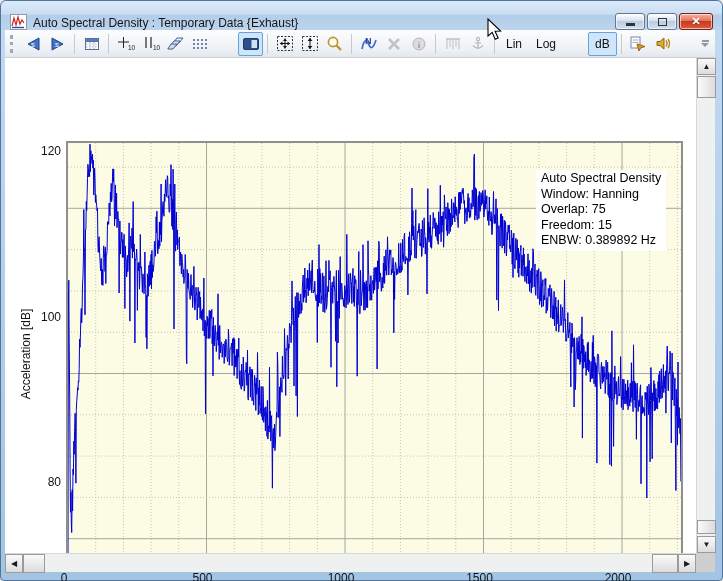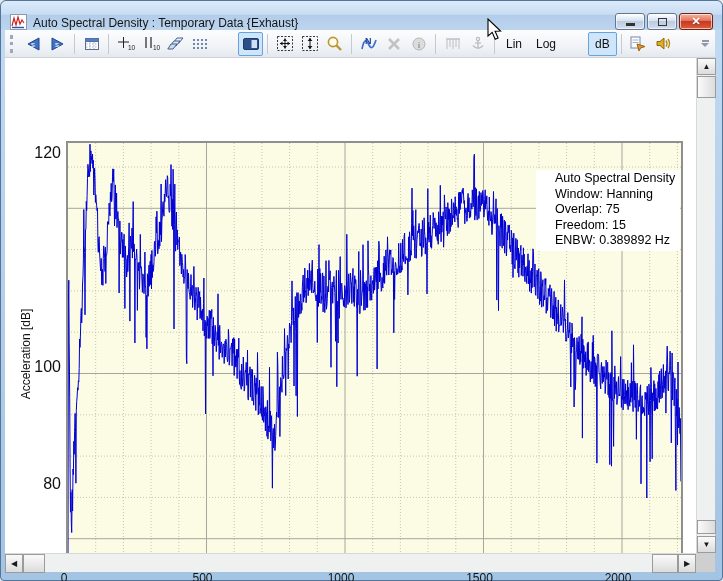--- a/index.html
+++ b/index.html
@@ -31,23 +31,23 @@
   .spacer{flex:1;}
   .overflow{margin-right:6px;display:flex;flex-direction:column;align-items:center;gap:1px;}
   .overflow .bar{width:7px;height:2px;background:#8f98a3;}
   .overflow .tri{width:0;height:0;border-left:4px solid transparent;border-right:4px solid transparent;border-top:4px solid #8f98a3;}
 
   
   .client{position:absolute;left:4px;top:57px;width:691px;height:495px;background:#ffffff;}
   .plot{position:absolute;left:61px;top:83px;width:617px;height:427px;border:2px solid #8f8f8f;background:#fcfce4;}
   .plot svg{display:block;}
   .xtick{position:absolute;width:44px;text-align:center;font-size:12px;color:#111;top:513px;}
-  .ytick{position:absolute;width:46px;text-align:right;font-size:16px;color:#111;left:10px;}
+  .ytick{position:absolute;width:46px;text-align:right;font-size:12px;color:#111;left:10px;}
   .ylabel{position:absolute;left:21px;top:296px;transform:translate(-50%,-50%) rotate(-90deg);white-space:nowrap;font-size:12px;color:#111;}
-  .legendbox{position:absolute;left:531px;top:112px;background:#ffffff;padding:1px 5px 2px 19px;font-size:12.5px;line-height:15.5px;color:#000;}
+  .legendbox{position:absolute;left:531px;top:112px;background:#ffffff;padding:1px 5px 2px 5px;font-size:12.5px;line-height:15.5px;color:#000;}
 
   
   .vscroll{position:absolute;left:695px;top:57px;width:19px;height:495px;background:#eff0f0;border-left:1px solid #d8d8d8;}
   .hscroll{position:absolute;left:4px;top:552px;width:691px;height:19px;background:#eff0f0;border-top:1px solid #d8d8d8;display:flex;}
   .sbtn{background:linear-gradient(#fafafa,#dcdcdc);border:1px solid #9b9b9b;display:flex;align-items:center;justify-content:center;
     font-size:8px;color:#1a1a1a;line-height:1;}
   .vscroll .sbtn{width:19px;height:17px;}
   .hscroll .sbtn{width:18px;height:19px;flex:0 0 auto;}
   .vthumb{position:absolute;left:0;width:19px;height:22px;background:linear-gradient(90deg,#fafafa,#dcdcdc);border:1px solid #9b9b9b;}
   .hthumb{width:22px;height:19px;background:linear-gradient(#fafafa,#dcdcdc);border:1px solid #9b9b9b;flex:0 0 auto;}
@@ -280,21 +280,21 @@
             <line x1="415.5" y1="0" x2="415.5" y2="423" stroke="#a6a69e" stroke-width="1"></line>
             <line x1="554.0" y1="0" x2="554.0" y2="423" stroke="#a6a69e" stroke-width="1"></line>
             <line x1="0" y1="65.3" x2="613" y2="65.3" stroke="#a6a69e" stroke-width="1"></line>
             <line x1="0" y1="230.5" x2="613" y2="230.5" stroke="#a6a69e" stroke-width="1"></line>
             <line x1="0" y1="395.7" x2="613" y2="395.7" stroke="#a6a69e" stroke-width="1"></line>
             <polyline points="0.0,416.7 0.4,160.0 0.8,137.2 1.2,199.9 1.7,254.2 2.1,325.5 2.5,369.2 2.9,349.3 3.3,379.3 3.7,389.5 4.2,346.6 4.6,368.0 5.0,326.0 5.4,331.8 5.8,298.3 6.2,311.3 6.6,288.2 7.1,270.4 7.5,284.3 7.9,340.2 8.3,267.6 8.7,258.5 9.1,254.0 9.6,244.7 10.0,247.1 10.4,237.8 10.8,238.9 11.2,225.4 11.6,196.0 12.0,204.4 12.5,190.0 12.9,172.2 13.3,165.4 13.7,179.9 14.1,168.3 14.5,142.0 15.0,133.1 15.4,116.9 15.8,66.5 16.2,103.1 16.6,109.4 17.0,171.8 17.5,86.4 17.9,86.5 18.3,58.4 18.7,67.5 19.1,52.7 19.5,35.5 19.9,21.3 20.4,25.9 20.8,34.0 21.2,29.2 21.6,33.3 22.0,1.2 22.4,28.6 22.9,7.8 23.3,16.6 23.7,13.6 24.1,20.6 24.5,11.1 24.9,25.1 25.3,17.3 25.8,52.0 26.2,38.9 26.6,25.1 27.0,35.9 27.4,59.4 27.8,51.8 28.3,58.8 28.7,62.8 29.1,67.9 29.5,65.3 29.9,99.4 30.3,109.3 30.7,95.7 31.2,93.7 31.6,110.0 32.0,117.0 32.4,124.6 32.8,128.0 33.2,115.4 33.7,141.8 34.1,141.1 34.5,126.5 34.9,142.4 35.3,115.4 35.7,102.9 36.1,106.9 36.6,114.6 37.0,128.5 37.4,104.2 37.8,140.5 38.2,112.7 38.6,112.6 39.1,107.2 39.5,78.7 39.9,80.3 40.3,78.9 40.7,81.4 41.1,60.1 41.5,68.5 42.0,72.9 42.4,49.2 42.8,57.4 43.2,40.4 43.6,58.7 44.0,55.2 44.5,33.7 44.9,25.8 45.3,38.6 45.7,26.0 46.1,46.6 46.5,83.0 47.0,65.7 47.4,41.9 47.8,76.0 48.2,70.7 48.6,50.1 49.0,84.6 49.4,73.9 49.9,68.5 50.3,77.1 50.7,76.3 51.1,150.0 51.5,98.7 51.9,78.0 52.4,111.1 52.8,100.6 53.2,98.1 53.6,89.2 54.0,89.7 54.4,114.4 54.8,96.6 55.3,114.3 55.7,101.8 56.1,91.2 56.5,126.2 56.9,165.5 57.3,102.9 57.8,116.3 58.2,116.2 58.6,134.0 59.0,129.1 59.4,112.4 59.8,128.6 60.2,120.3 60.7,103.2 61.1,79.9 61.5,115.9 61.9,178.1 62.3,93.0 62.7,95.2 63.2,103.9 63.6,105.4 64.0,85.1 64.4,115.1 64.8,88.5 65.2,58.6 65.6,108.8 66.1,100.9 66.5,108.7 66.9,200.0 67.3,115.9 67.7,116.9 68.1,115.2 68.6,106.2 69.0,114.6 69.4,167.4 69.8,124.6 70.2,119.7 70.6,127.9 71.1,119.3 71.5,146.2 71.9,132.4 72.3,91.4 72.7,125.2 73.1,123.6 73.5,125.2 74.0,138.9 74.4,149.4 74.8,130.8 75.2,132.0 75.6,133.4 76.0,150.7 76.5,137.9 76.9,109.0 77.3,142.0 77.7,145.1 78.1,194.4 78.5,152.5 78.9,205.8 79.4,130.8 79.8,139.6 80.2,153.3 80.6,131.6 81.0,122.2 81.4,143.3 81.9,120.4 82.3,117.9 82.7,141.7 83.1,111.4 83.5,146.0 83.9,107.4 84.3,134.6 84.8,121.8 85.2,128.5 85.6,125.6 86.0,118.8 86.4,99.6 86.8,98.2 87.3,113.3 87.7,105.9 88.1,73.8 88.5,89.9 88.9,68.2 89.3,94.2 89.7,110.8 90.2,104.2 90.6,97.5 91.0,105.8 91.4,78.9 91.8,103.1 92.2,79.2 92.7,91.7 93.1,41.0 93.5,98.6 93.9,77.6 94.3,72.9 94.7,63.1 95.1,58.6 95.6,70.1 96.0,73.2 96.4,51.1 96.8,58.8 97.2,50.4 97.6,36.7 98.1,48.9 98.5,53.5 98.9,45.1 99.3,32.7 99.7,34.1 100.1,54.9 100.6,52.9 101.0,67.9 101.4,69.4 101.8,67.8 102.2,41.1 102.6,52.8 103.0,21.6 103.5,58.3 103.9,83.2 104.3,56.3 104.7,86.5 105.1,26.2 105.5,66.3 106.0,186.0 106.4,81.7 106.8,41.1 107.2,101.3 107.6,108.2 108.0,74.7 108.4,69.0 108.9,102.0 109.3,86.9 109.7,106.6 110.1,98.5 110.5,98.6 110.9,96.9 111.4,94.0 111.8,122.7 112.2,119.7 112.6,109.1 113.0,118.8 113.4,131.0 113.8,111.3 114.3,119.3 114.7,122.2 115.1,134.1 115.5,126.5 115.9,140.5 116.3,135.1 116.8,133.6 117.2,111.5 117.6,121.0 118.0,140.2 118.4,215.5 118.8,220.7 119.2,126.5 119.7,142.9 120.1,145.6 120.5,130.2 120.9,145.7 121.3,149.6 121.7,151.2 122.2,156.4 122.6,143.5 123.0,131.6 123.4,152.5 123.8,146.0 124.2,142.2 124.6,164.5 125.1,154.0 125.5,142.7 125.9,123.4 126.3,147.1 126.7,166.9 127.1,166.9 127.6,154.3 128.0,144.3 128.4,148.7 128.8,153.3 129.2,177.0 129.6,160.8 130.1,144.3 130.5,147.2 130.9,164.6 131.3,152.3 131.7,148.6 132.1,175.7 132.5,154.1 133.0,174.2 133.4,167.8 133.8,177.1 134.2,172.8 134.6,166.2 135.0,187.9 135.5,160.7 135.9,135.0 136.3,192.9 136.7,187.4 137.1,177.2 137.5,270.9 137.9,178.9 138.4,190.6 138.8,195.4 139.2,173.2 139.6,182.8 140.0,175.5 140.4,195.4 140.9,179.8 141.3,167.2 141.7,195.5 142.1,193.9 142.5,167.9 142.9,175.7 143.3,174.5 143.8,166.4 144.2,200.8 144.6,183.3 145.0,232.8 145.4,174.4 145.8,198.3 146.3,202.9 146.7,190.0 147.1,182.3 147.5,186.0 147.9,198.3 148.3,208.6 148.7,202.4 149.2,188.7 149.6,197.1 150.0,150.8 150.4,202.4 150.8,184.2 151.2,216.4 151.7,182.3 152.1,199.4 152.5,209.9 152.9,201.0 153.3,198.9 153.7,200.1 154.2,214.3 154.6,207.8 155.0,202.2 155.4,200.9 155.8,202.3 156.2,220.5 156.6,205.2 157.1,198.1 157.5,214.0 157.9,196.2 158.3,199.7 158.7,201.6 159.1,215.0 159.6,218.7 160.0,215.1 160.4,186.3 160.8,193.6 161.2,222.2 161.6,219.1 162.0,205.5 162.5,205.7 162.9,204.4 163.3,202.5 163.7,200.0 164.1,222.8 164.5,195.8 165.0,210.3 165.4,198.5 165.8,194.6 166.2,232.5 166.6,196.2 167.0,224.2 167.4,212.8 167.9,223.9 168.3,219.3 168.7,206.3 169.1,235.6 169.5,210.9 169.9,206.1 170.4,214.3 170.8,195.1 171.2,233.2 171.6,241.4 172.0,227.6 172.4,243.2 172.8,243.8 173.3,246.3 173.7,221.0 174.1,233.5 174.5,243.2 174.9,234.8 175.3,214.0 175.8,233.8 176.2,248.1 176.6,245.8 177.0,230.1 177.4,227.3 177.8,229.2 178.2,219.4 178.7,242.0 179.1,242.5 179.5,207.0 179.9,254.0 180.3,257.1 180.7,230.7 181.2,231.6 181.6,229.7 182.0,223.8 182.4,254.1 182.8,228.3 183.2,226.2 183.7,235.7 184.1,257.8 184.5,226.6 184.9,253.5 185.3,256.1 185.7,262.2 186.1,249.0 186.6,232.3 187.0,243.0 187.4,240.4 187.8,267.5 188.2,234.9 188.6,251.3 189.1,249.5 189.5,209.5 189.9,239.2 190.3,271.8 190.7,244.8 191.1,262.1 191.5,237.1 192.0,270.6 192.4,267.1 192.8,264.6 193.2,243.5 193.6,273.0 194.0,273.0 194.5,277.3 194.9,243.5 195.3,254.1 195.7,279.3 196.1,273.5 196.5,273.1 196.9,264.6 197.4,287.9 197.8,263.7 198.2,268.3 198.6,272.0 199.0,293.4 199.4,257.4 199.9,296.1 200.3,289.7 200.7,282.9 201.1,285.0 201.5,224.3 201.9,289.1 202.3,268.0 202.8,297.9 203.2,278.0 203.6,272.7 204.0,296.4 204.4,345.2 204.8,289.9 205.3,285.4 205.7,305.0 206.1,295.2 206.5,281.2 206.9,307.6 207.3,303.6 207.7,292.4 208.2,277.7 208.6,269.2 209.0,274.1 209.4,209.2 209.8,221.5 210.2,255.5 210.7,274.6 211.1,268.3 211.5,243.8 211.9,293.5 212.3,253.7 212.7,234.6 213.2,237.6 213.6,244.4 214.0,249.3 214.4,213.3 214.8,232.5 215.2,232.1 215.6,235.7 216.1,232.5 216.5,185.6 216.9,209.1 217.3,209.0 217.7,252.5 218.1,205.3 218.6,207.7 219.0,206.2 219.4,192.4 219.8,197.0 220.2,236.0 220.6,200.9 221.0,205.4 221.5,180.1 221.9,181.8 222.3,183.8 222.7,185.8 223.1,199.7 223.5,177.5 224.0,137.9 224.4,168.4 224.8,169.8 225.2,181.9 225.6,164.9 226.0,243.0 226.4,179.0 226.9,177.6 227.3,153.5 227.7,188.5 228.1,252.8 228.5,185.3 228.9,149.6 229.4,273.5 229.8,150.5 230.2,149.7 230.6,174.4 231.0,159.0 231.4,158.1 231.8,171.2 232.3,150.9 232.7,151.4 233.1,170.3 233.5,160.6 233.9,167.3 234.3,144.9 234.8,136.7 235.2,132.0 235.6,159.2 236.0,147.1 236.4,154.4 236.8,125.0 237.3,146.6 237.7,150.0 238.1,159.8 238.5,155.9 238.9,135.1 239.3,145.5 239.7,127.1 240.2,152.7 240.6,135.1 241.0,147.3 241.4,120.4 241.8,147.3 242.2,141.9 242.7,135.8 243.1,127.7 243.5,149.7 243.9,124.4 244.3,117.1 244.7,139.4 245.1,150.0 245.6,148.8 246.0,147.0 246.4,148.6 246.8,138.2 247.2,151.3 247.6,154.8 248.1,158.0 248.5,155.0 248.9,151.6 249.3,199.5 249.7,126.0 250.1,139.4 250.5,163.4 251.0,101.6 251.4,160.0 251.8,125.5 252.2,149.5 252.6,130.4 253.0,160.6 253.5,153.2 253.9,156.6 254.3,131.5 254.7,129.9 255.1,168.9 255.5,150.4 255.9,132.9 256.4,159.8 256.8,169.6 257.2,160.1 257.6,149.6 258.0,117.7 258.4,166.3 258.9,162.6 259.3,155.6 259.7,145.0 260.1,143.1 260.5,148.9 260.9,117.4 261.3,136.9 261.8,134.2 262.2,127.8 262.6,163.3 263.0,224.3 263.4,144.4 263.8,142.9 264.3,138.9 264.7,160.3 265.1,143.0 265.5,143.9 265.9,133.4 266.3,141.5 266.8,149.5 267.2,160.8 267.6,198.3 268.0,143.6 268.4,127.4 268.8,243.7 269.2,158.1 269.7,168.9 270.1,200.0 270.5,127.4 270.9,160.9 271.3,175.3 271.7,142.0 272.2,113.6 272.6,149.0 273.0,156.4 273.4,141.3 273.8,140.2 274.2,147.8 274.6,156.2 275.1,155.2 275.5,163.0 275.9,157.4 276.3,164.1 276.7,142.6 277.1,145.3 277.6,150.1 278.0,164.9 278.4,158.9 278.8,91.3 279.2,137.8 279.6,153.0 280.0,161.5 280.5,131.7 280.9,130.7 281.3,159.4 281.7,155.3 282.1,142.7 282.5,130.1 283.0,138.8 283.4,140.0 283.8,160.5 284.2,139.1 284.6,133.8 285.0,125.4 285.4,159.2 285.9,143.6 286.3,163.4 286.7,132.7 287.1,140.7 287.5,136.5 287.9,136.7 288.4,159.0 288.8,166.8 289.2,233.2 289.6,146.3 290.0,161.9 290.4,140.2 290.8,108.5 291.3,169.5 291.7,170.8 292.1,170.4 292.5,127.4 292.9,142.2 293.3,162.6 293.8,153.3 294.2,148.2 294.6,148.4 295.0,101.7 295.4,136.7 295.8,167.3 296.3,156.5 296.7,139.2 297.1,167.1 297.5,141.1 297.9,145.2 298.3,137.7 298.7,164.6 299.2,143.7 299.6,164.5 300.0,97.8 300.4,126.7 300.8,132.3 301.2,147.9 301.7,141.2 302.1,157.4 302.5,151.0 302.9,132.7 303.3,150.5 303.7,157.2 304.1,142.3 304.6,137.9 305.0,137.3 305.4,150.3 305.8,131.6 306.2,124.6 306.6,147.1 307.1,137.7 307.5,124.5 307.9,134.0 308.3,138.7 308.7,124.1 309.1,226.0 309.5,117.8 310.0,146.0 310.4,127.1 310.8,98.2 311.2,101.4 311.6,138.9 312.0,132.5 312.5,129.9 312.9,138.4 313.3,148.3 313.7,147.2 314.1,134.4 314.5,143.2 314.9,145.0 315.4,120.1 315.8,139.6 316.2,113.2 316.6,140.4 317.0,125.6 317.4,127.6 317.9,106.9 318.3,121.7 318.7,132.2 319.1,119.7 319.5,93.8 319.9,109.2 320.3,114.8 320.8,132.0 321.2,121.3 321.6,106.9 322.0,107.6 322.4,111.3 322.8,106.9 323.3,131.8 323.7,126.6 324.1,130.0 324.5,124.8 324.9,114.5 325.3,115.8 325.8,189.8 326.2,128.6 326.6,156.4 327.0,124.4 327.4,119.4 327.8,120.9 328.2,125.2 328.7,132.1 329.1,125.6 329.5,130.8 329.9,131.0 330.3,124.0 330.7,100.3 331.2,129.2 331.6,123.2 332.0,130.1 332.4,120.5 332.8,100.2 333.2,129.2 333.6,122.8 334.1,127.1 334.5,96.4 334.9,115.8 335.3,111.5 335.7,118.6 336.1,93.6 336.6,90.1 337.0,120.7 337.4,120.7 337.8,113.4 338.2,116.2 338.6,117.2 339.0,115.3 339.5,115.6 339.9,151.9 340.3,119.2 340.7,93.8 341.1,118.8 341.5,88.8 342.0,97.9 342.4,117.4 342.8,107.4 343.2,112.2 343.6,80.4 344.0,45.1 344.4,92.8 344.9,67.5 345.3,96.9 345.7,82.9 346.1,94.0 346.5,99.4 346.9,115.0 347.4,80.7 347.8,66.7 348.2,115.3 348.6,105.2 349.0,96.6 349.4,91.3 349.9,87.8 350.3,89.7 350.7,82.8 351.1,80.4 351.5,85.6 351.9,102.6 352.3,100.3 352.8,103.2 353.2,86.0 353.6,113.5 354.0,111.9 354.4,77.4 354.8,84.2 355.3,104.5 355.7,98.8 356.1,74.8 356.5,88.1 356.9,92.5 357.3,111.1 357.7,94.7 358.2,99.9 358.6,102.6 359.0,150.9 359.4,100.0 359.8,45.7 360.2,96.4 360.7,79.3 361.1,99.2 361.5,84.1 361.9,89.8 362.3,72.1 362.7,104.2 363.1,92.7 363.6,105.3 364.0,94.7 364.4,85.9 364.8,82.5 365.2,69.5 365.6,74.7 366.1,85.5 366.5,76.1 366.9,74.9 367.3,79.7 367.7,93.4 368.1,79.7 368.5,89.9 369.0,95.3 369.4,97.7 369.8,81.9 370.2,101.3 370.6,68.8 371.0,77.0 371.5,91.1 371.9,89.2 372.3,42.3 372.7,84.9 373.1,98.8 373.5,73.1 373.9,89.2 374.4,73.3 374.8,82.0 375.2,68.8 375.6,104.2 376.0,89.7 376.4,51.9 376.9,66.7 377.3,74.1 377.7,76.0 378.1,64.0 378.5,87.6 378.9,82.1 379.4,92.7 379.8,59.7 380.2,76.5 380.6,65.6 381.0,90.7 381.4,66.4 381.8,78.3 382.3,88.5 382.7,70.0 383.1,83.7 383.5,55.9 383.9,60.7 384.3,81.7 384.8,72.4 385.2,75.0 385.6,59.7 386.0,60.6 386.4,66.4 386.8,78.9 387.2,53.7 387.7,71.3 388.1,63.8 388.5,72.4 388.9,66.3 389.3,76.4 389.7,75.4 390.2,84.5 390.6,49.6 391.0,50.0 391.4,70.5 391.8,49.0 392.2,66.6 392.6,49.3 393.1,60.4 393.5,59.7 393.9,48.9 394.3,46.7 394.7,50.4 395.1,45.0 395.6,53.0 396.0,60.6 396.4,57.6 396.8,80.8 397.2,66.9 397.6,69.6 398.0,64.8 398.5,72.6 398.9,78.4 399.3,75.7 399.7,55.8 400.1,50.4 400.5,68.8 401.0,54.7 401.4,74.5 401.8,75.1 402.2,67.8 402.6,73.6 403.0,60.2 403.4,63.0 403.9,66.2 404.3,46.9 404.7,53.8 405.1,63.9 405.5,59.0 405.9,14.2 406.4,11.1 406.8,77.1 407.2,44.5 407.6,69.0 408.0,72.6 408.4,45.8 408.9,76.3 409.3,77.1 409.7,76.6 410.1,53.9 410.5,52.6 410.9,75.5 411.3,48.4 411.8,66.5 412.2,68.4 412.6,62.5 413.0,49.6 413.4,62.5 413.8,52.1 414.3,60.7 414.7,47.5 415.1,51.0 415.5,64.2 415.9,74.1 416.3,69.3 416.7,56.5 417.2,46.8 417.6,66.2 418.0,54.8 418.4,60.7 418.8,52.8 419.2,68.5 419.7,77.5 420.1,68.0 420.5,68.1 420.9,82.4 421.3,54.0 421.7,72.2 422.1,75.7 422.6,78.1 423.0,68.6 423.4,73.0 423.8,91.7 424.2,91.3 424.6,76.9 425.1,68.0 425.5,48.5 425.9,76.1 426.3,80.6 426.7,71.6 427.1,73.1 427.5,80.3 428.0,55.8 428.4,87.7 428.8,157.1 429.2,65.5 429.6,77.7 430.0,89.6 430.5,167.6 430.9,82.7 431.3,91.3 431.7,91.3 432.1,103.1 432.5,71.0 433.0,84.4 433.4,70.7 433.8,101.5 434.2,105.2 434.6,73.3 435.0,83.7 435.4,102.7 435.9,99.2 436.3,77.1 436.7,110.2 437.1,89.7 437.5,78.6 437.9,90.7 438.4,112.9 438.8,105.7 439.2,89.3 439.6,97.0 440.0,82.1 440.4,82.8 440.8,89.6 441.3,81.9 441.7,105.5 442.1,102.1 442.5,109.0 442.9,108.0 443.3,87.3 443.8,91.0 444.2,121.3 444.6,94.9 445.0,134.5 445.4,104.5 445.8,90.2 446.2,120.8 446.7,125.3 447.1,125.8 447.5,102.6 447.9,95.3 448.3,117.2 448.7,107.6 449.2,96.7 449.6,110.0 450.0,129.9 450.4,105.0 450.8,134.2 451.2,110.6 451.6,124.9 452.1,108.7 452.5,107.2 452.9,102.3 453.3,132.5 453.7,116.3 454.1,112.1 454.6,120.2 455.0,133.3 455.4,104.8 455.8,122.0 456.2,111.0 456.6,133.6 457.0,138.7 457.5,124.1 457.9,124.4 458.3,130.0 458.7,140.5 459.1,123.1 459.5,133.0 460.0,110.8 460.4,140.9 460.8,124.0 461.2,117.4 461.6,148.4 462.0,136.1 462.5,139.7 462.9,127.6 463.3,150.1 463.7,125.1 464.1,144.7 464.5,128.5 464.9,105.8 465.4,108.4 465.8,125.8 466.2,143.9 466.6,134.9 467.0,121.0 467.4,151.2 467.9,152.4 468.3,132.2 468.7,132.9 469.1,127.1 469.5,130.1 469.9,155.8 470.3,127.9 470.8,125.6 471.2,142.7 471.6,161.6 472.0,156.4 472.4,157.8 472.8,128.7 473.3,137.8 473.7,164.2 474.1,141.1 474.5,143.2 474.9,136.7 475.3,163.3 475.7,155.2 476.2,152.5 476.6,157.0 477.0,135.7 477.4,141.6 477.8,135.6 478.2,170.3 478.7,156.5 479.1,154.6 479.5,167.5 479.9,158.9 480.3,145.5 480.7,149.7 481.1,153.4 481.6,144.9 482.0,141.8 482.4,154.2 482.8,174.7 483.2,159.1 483.6,145.5 484.1,159.3 484.5,175.9 484.9,169.9 485.3,162.5 485.7,176.1 486.1,148.4 486.5,182.9 487.0,164.4 487.4,165.3 487.8,154.2 488.2,188.2 488.6,164.3 489.0,181.1 489.5,172.9 489.9,169.1 490.3,156.9 490.7,189.1 491.1,183.3 491.5,182.5 492.0,182.9 492.4,171.0 492.8,161.5 493.2,182.4 493.6,178.3 494.0,173.7 494.4,164.2 494.9,169.7 495.3,189.5 495.7,182.5 496.1,170.4 496.5,136.9 496.9,177.7 497.4,176.0 497.8,198.2 498.2,197.1 498.6,198.1 499.0,189.9 499.4,186.2 499.8,169.6 500.3,195.0 500.7,191.7 501.1,186.9 501.5,189.5 501.9,179.3 502.3,206.9 502.8,243.9 503.2,190.7 503.6,209.8 504.0,180.1 504.4,188.5 504.8,204.0 505.2,195.2 505.7,195.6 506.1,264.0 506.5,194.6 506.9,203.7 507.3,246.7 507.7,237.7 508.2,208.2 508.6,208.5 509.0,194.7 509.4,208.3 509.8,216.1 510.2,198.6 510.6,216.4 511.1,193.4 511.5,209.4 511.9,221.5 512.3,208.3 512.7,219.1 513.1,191.2 513.6,210.3 514.0,173.8 514.4,295.1 514.8,196.2 515.2,225.3 515.6,202.2 516.1,204.0 516.5,219.0 516.9,211.5 517.3,224.9 517.7,208.7 518.1,232.5 518.5,224.3 519.0,213.3 519.4,200.4 519.8,227.1 520.2,198.9 520.6,228.7 521.0,216.7 521.5,217.8 521.9,229.0 522.3,238.9 522.7,230.4 523.1,218.5 523.5,229.9 523.9,236.0 524.4,199.3 524.8,234.8 525.2,192.4 525.6,216.1 526.0,240.7 526.4,213.8 526.9,216.4 527.3,243.6 527.7,219.8 528.1,232.3 528.5,222.6 528.9,320.1 529.3,212.7 529.8,210.9 530.2,211.3 530.6,213.2 531.0,229.2 531.4,230.9 531.8,230.5 532.3,241.9 532.7,245.9 533.1,223.8 533.5,219.3 533.9,230.4 534.3,240.4 534.7,223.6 535.2,238.9 535.6,231.9 536.0,223.5 536.4,234.2 536.8,229.6 537.2,250.5 537.7,241.4 538.1,217.0 538.5,229.6 538.9,236.4 539.3,220.9 539.7,219.3 540.1,251.9 540.6,229.4 541.0,254.5 541.4,241.2 541.8,321.6 542.2,230.6 542.6,255.4 543.1,229.4 543.5,323.2 543.9,187.8 544.3,254.1 544.7,257.6 545.1,257.2 545.6,303.4 546.0,234.0 546.4,255.5 546.8,222.9 547.2,236.4 547.6,245.8 548.0,251.3 548.5,238.7 548.9,261.5 549.3,256.9 549.7,255.8 550.1,240.2 550.5,233.6 551.0,252.9 551.4,251.1 551.8,253.0 552.2,243.1 552.6,213.6 553.0,238.9 553.4,264.4 553.9,253.1 554.3,256.5 554.7,236.2 555.1,266.9 555.5,253.3 555.9,236.3 556.4,252.6 556.8,260.9 557.2,259.1 557.6,240.8 558.0,260.7 558.4,247.6 558.8,254.1 559.3,262.6 559.7,237.1 560.1,266.7 560.5,244.1 560.9,254.2 561.3,256.8 561.8,263.2 562.2,240.3 562.6,258.5 563.0,259.3 563.4,219.7 563.8,254.5 564.2,238.1 564.7,259.7 565.1,268.7 565.5,201.8 565.9,238.7 566.3,257.1 566.7,238.2 567.2,264.6 567.6,240.3 568.0,251.5 568.4,296.3 568.8,246.8 569.2,240.2 569.6,251.4 570.1,268.5 570.5,263.3 570.9,257.3 571.3,263.6 571.7,255.7 572.1,245.0 572.6,241.8 573.0,340.8 573.4,273.8 573.8,255.0 574.2,252.7 574.6,270.5 575.1,263.9 575.5,269.2 575.9,265.1 576.3,268.8 576.7,272.7 577.1,249.2 577.5,256.3 578.0,249.5 578.4,249.9 578.8,355.0 579.2,243.2 579.6,258.7 580.0,261.7 580.5,271.6 580.9,241.1 581.3,244.6 581.7,274.1 582.1,318.7 582.5,257.6 582.9,224.5 583.4,244.5 583.8,272.5 584.2,315.8 584.6,249.8 585.0,258.3 585.4,252.6 585.9,237.6 586.3,267.9 586.7,240.8 587.1,252.3 587.5,267.2 587.9,245.5 588.3,265.5 588.8,254.9 589.2,261.8 589.6,266.1 590.0,238.6 590.4,254.5 590.8,231.6 591.3,259.5 591.7,228.0 592.1,237.8 592.5,246.4 592.9,255.9 593.3,225.7 593.7,242.4 594.2,254.8 594.6,241.7 595.0,235.7 595.4,221.5 595.8,249.6 596.2,232.9 596.7,244.9 597.1,245.6 597.5,227.9 597.9,270.1 598.3,236.1 598.7,220.5 599.2,203.1 599.6,218.9 600.0,246.0 600.4,247.9 600.8,229.7 601.2,231.1 601.6,227.3 602.1,208.2 602.5,222.4 602.9,233.3 603.3,299.9 603.7,251.4 604.1,210.0 604.6,257.0 605.0,229.3 605.4,233.8 605.8,233.9 606.2,262.8 606.6,240.3 607.0,235.2 607.5,309.7 607.9,347.5 608.3,246.3 608.7,272.8 609.1,256.2 609.5,302.1 610.0,219.0 610.4,284.8 610.8,284.3 611.2,264.5 611.6,279.5 612.0,290.7 612.4,275.5 612.9,338.4" fill="none" stroke="#0000d4" stroke-width="1"></polyline>
           </svg>
       </div>
 
       <div class="ytick" id="ytick-0" style="top: 86.2676px;">120</div>
-      <div class="ytick" id="ytick-1" style="top: 251.502px; margin-top: 48px;">100</div>
+      <div class="ytick" id="ytick-1" style="top: 251.502px;">100</div>
       <div class="ytick" id="ytick-2" style="top: 416.736px; text-align: right;">80</div>
 
       <div class="xtick" id="xtick-0" style="left: 37px;">0</div>
       <div class="xtick" id="xtick-1" style="left: 175.5px;">500</div>
       <div class="xtick" id="xtick-2" style="left: 314px;">1000</div>
       <div class="xtick" id="xtick-3" style="left: 452.499px;">1500</div>
       <div class="xtick" id="xtick-4" style="left: 590.999px;">2000</div>
 
       <div class="ylabel">Acceleration [dB]</div>
 

